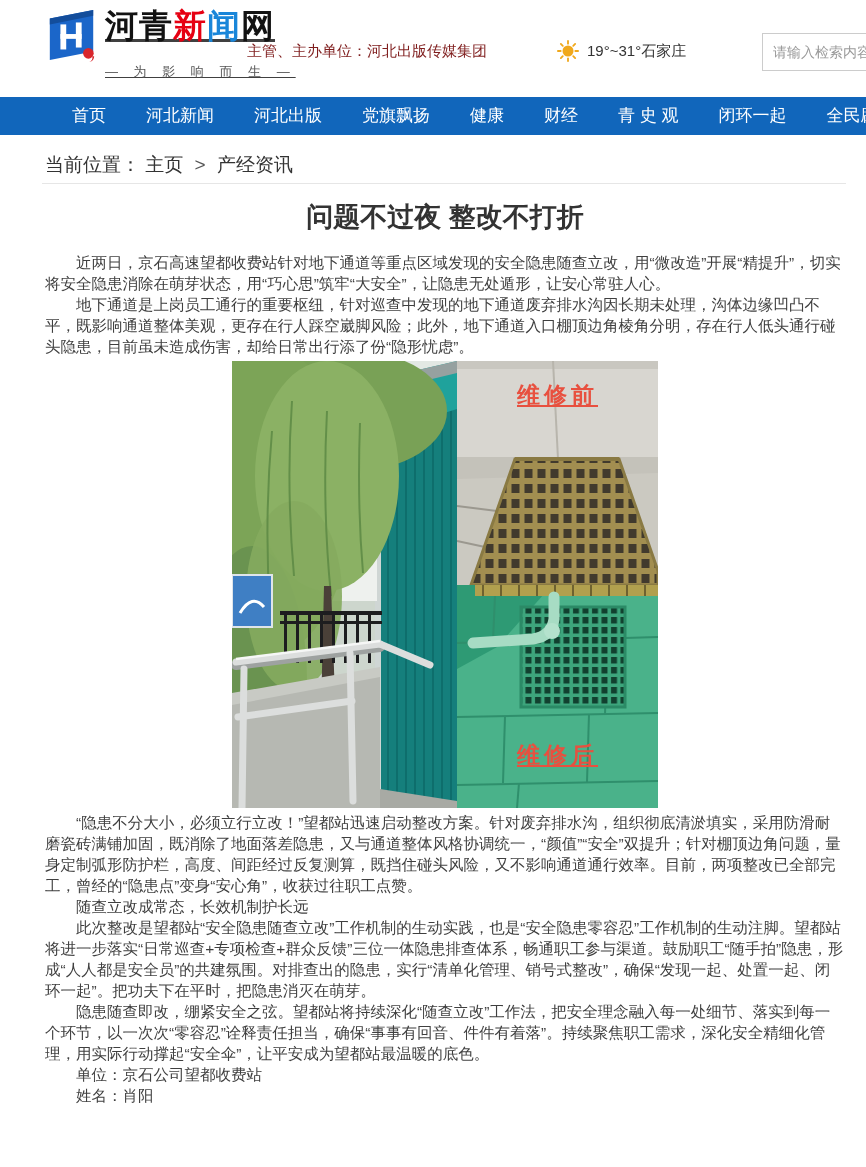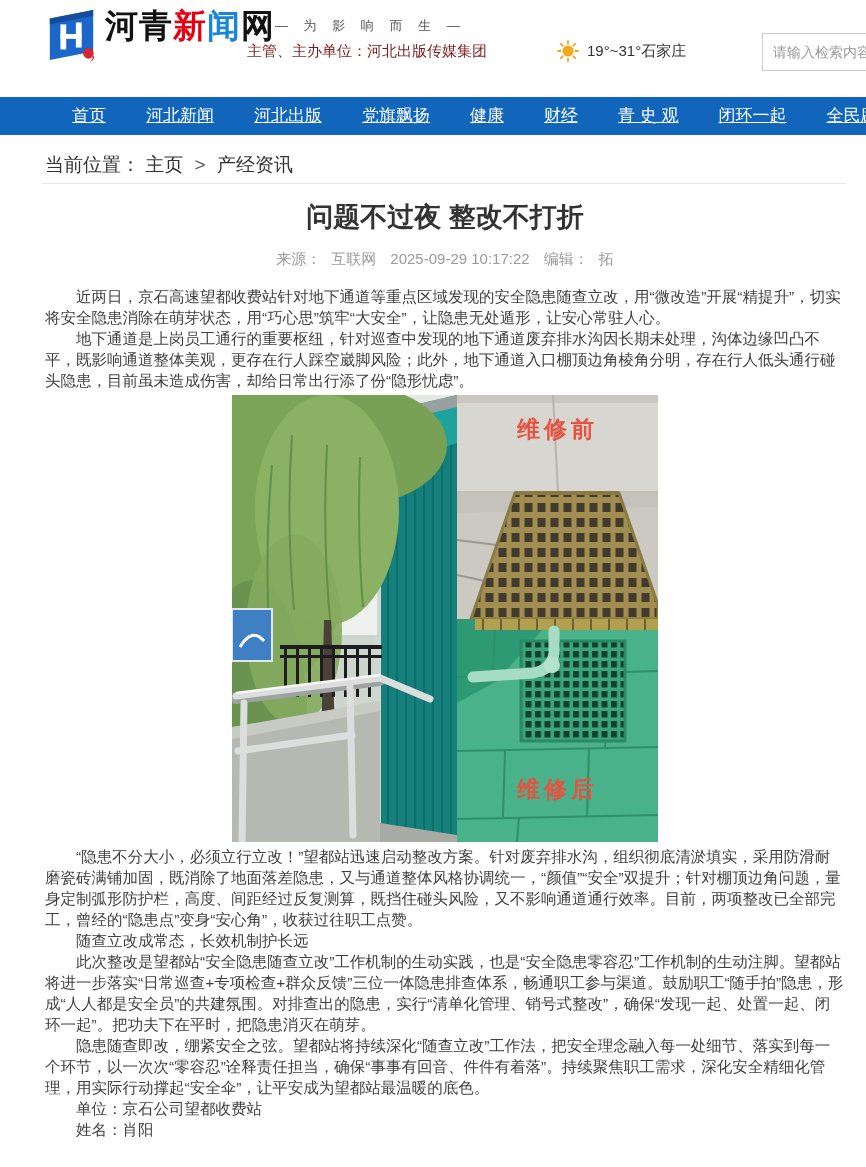--- a/index.html
+++ b/index.html
@@ -7,43 +7,43 @@
   body {
     width:866px; height:1167px; overflow:hidden; position:relative;
     background:#ffffff;
     font-family:"Liberation Sans","DejaVu Sans",sans-serif;
     color:#404040;
   }
   
   .header { position:absolute; top:0; left:0; width:866px; height:97px; background:#fff; }
   .logo { position:absolute; left:45px; top:8px; display:flex; align-items:flex-start; cursor:pointer; }
   .logo-icon { width:54px; height:54px; margin-right:6px; }
-  .logo-textcol { display:flex; flex-direction:row; }
+  .logo-textcol { display:flex; flex-direction:column;text-decoration:underline; }
   .logo-title { font-size:33px; font-weight:bold; line-height:36px; letter-spacing:1px; color:#121212; }
   .logo-title .red { color:#e60012; }
   .logo-title .blue { color:#1a86d9; }
-  .logo-tagline { font-size:13px; color:#555; letter-spacing:6px; margin-top:9px; white-space:nowrap; }
+  .logo-tagline { font-size:13px; color:#555; letter-spacing:6px; margin-top:19px; white-space:nowrap; }
   .sponsor { position:absolute; left:247px; top:42px; font-size:15px; color:#7f1d1d; }
   .weather { position:absolute; left:557px; top:40px; display:flex; align-items:center; font-size:15px; color:#333; }
   .sun { width:22px; height:22px; margin-right:8px; }
   .search-box { position:absolute; left:762px; top:33px; width:150px; height:38px; }
   .search-input {
     width:100%; height:100%; border:1px solid #ccc; background:#fff;
     padding:0 10px; font-size:14px; color:#333; outline:none;
     font-family:"Liberation Sans","DejaVu Sans",sans-serif;
   }
   .search-input::placeholder { color:#9a9a9a; }
   
   .nav {
     position:absolute; top:97px; left:0; width:866px; height:38px;
     background:#1166bb; display:flex; align-items:center; padding-left:52px;
   }
   .nav-item {
     color:#ffffff; font-size:17px; padding:0 20px; height:38px; line-height:38px;
-    white-space:nowrap; cursor:pointer;text-decoration:underline;
+    white-space:nowrap; cursor:pointer;
   }
   .nav-sep { width:1px; height:20px; background:rgba(255,255,255,.38); }
   
   .breadcrumb { position:absolute; top:152px; left:45px; font-size:19px; color:#333; }
   .breadcrumb a { color:#333; text-decoration:none; cursor:pointer; }
   .crumb-sep { margin:0 6px; color:#555; }
   .crumb-rule { position:absolute; top:183px; left:42px; width:804px; height:1px; background:#e6e6e6; }
   
   .main { position:absolute; top:183px; left:45px; width:800px; }
   .article-title { margin:16px 0 0; text-align:center; font-size:27px; font-weight:bold; color:#333; }
@@ -51,21 +51,21 @@
   .article-meta span { margin:0 5px; }
   .article-body { margin-top:17px; font-size:15.5px; line-height:21px; color:#3f3f3f; }
   .article-body p { margin:0; text-indent:2em; }
   
   .collage { width:426px; margin:4px auto 4px; display:flex; }
   .collage svg { display:block; }
   .photo { position:relative; }
   .photo-right-col { display:flex; flex-direction:column; }
   .photo-label {
     position:absolute; left:50%; transform:translateX(-50%);
-    color:#e8503f; font-size:23px; font-weight:bold; letter-spacing:4px; white-space:nowrap;
+    color:#e8503f; font-size:23px; font-weight:bold; letter-spacing:4px; white-space:nowrap;text-decoration:underline;
   }
   .label-before { top:24px; }
   .label-after { top:160px; }
 </style>
 </head>
 <body>
 
 <div class="header">
   <div class="logo">
     <svg class="logo-icon" viewBox="0 0 56 56">
@@ -127,25 +127,20 @@
 <div class="breadcrumb">
   <span>当前位置：</span>
   <a>主页</a>
   <span class="crumb-sep">&gt;</span>
   <a>产经资讯</a>
 </div>
 <div class="crumb-rule"></div>
 
 <div class="main">
   <h1 class="article-title">问题不过夜 整改不打折</h1>
-  <div class="article-meta">
-    <span>来源：</span><span>互联网</span>
-    <span>2025-09-29 10:17:22</span>
-    <span>编辑：</span><span>拓</span>
-  </div>
 
   <div class="article-body">
     <p>近两日，京石高速望都收费站针对地下通道等重点区域发现的安全隐患随查立改，用“微改造”开展“精提升”，切实将安全隐患消除在萌芽状态，用“巧心思”筑牢“大安全”，让隐患无处遁形，让安心常驻人心。</p>
     <p>地下通道是上岗员工通行的重要枢纽，针对巡查中发现的地下通道废弃排水沟因长期未处理，沟体边缘凹凸不平，既影响通道整体美观，更存在行人踩空崴脚风险；此外，地下通道入口棚顶边角棱角分明，存在行人低头通行碰头隐患，目前虽未造成伤害，却给日常出行添了份“隐形忧虑”。</p>
 
     <div class="collage">
 
       <div class="photo">
         <svg width="225" height="447" viewBox="0 0 225 447">
           <rect width="225" height="447" fill="#cdd6cd"></rect>

